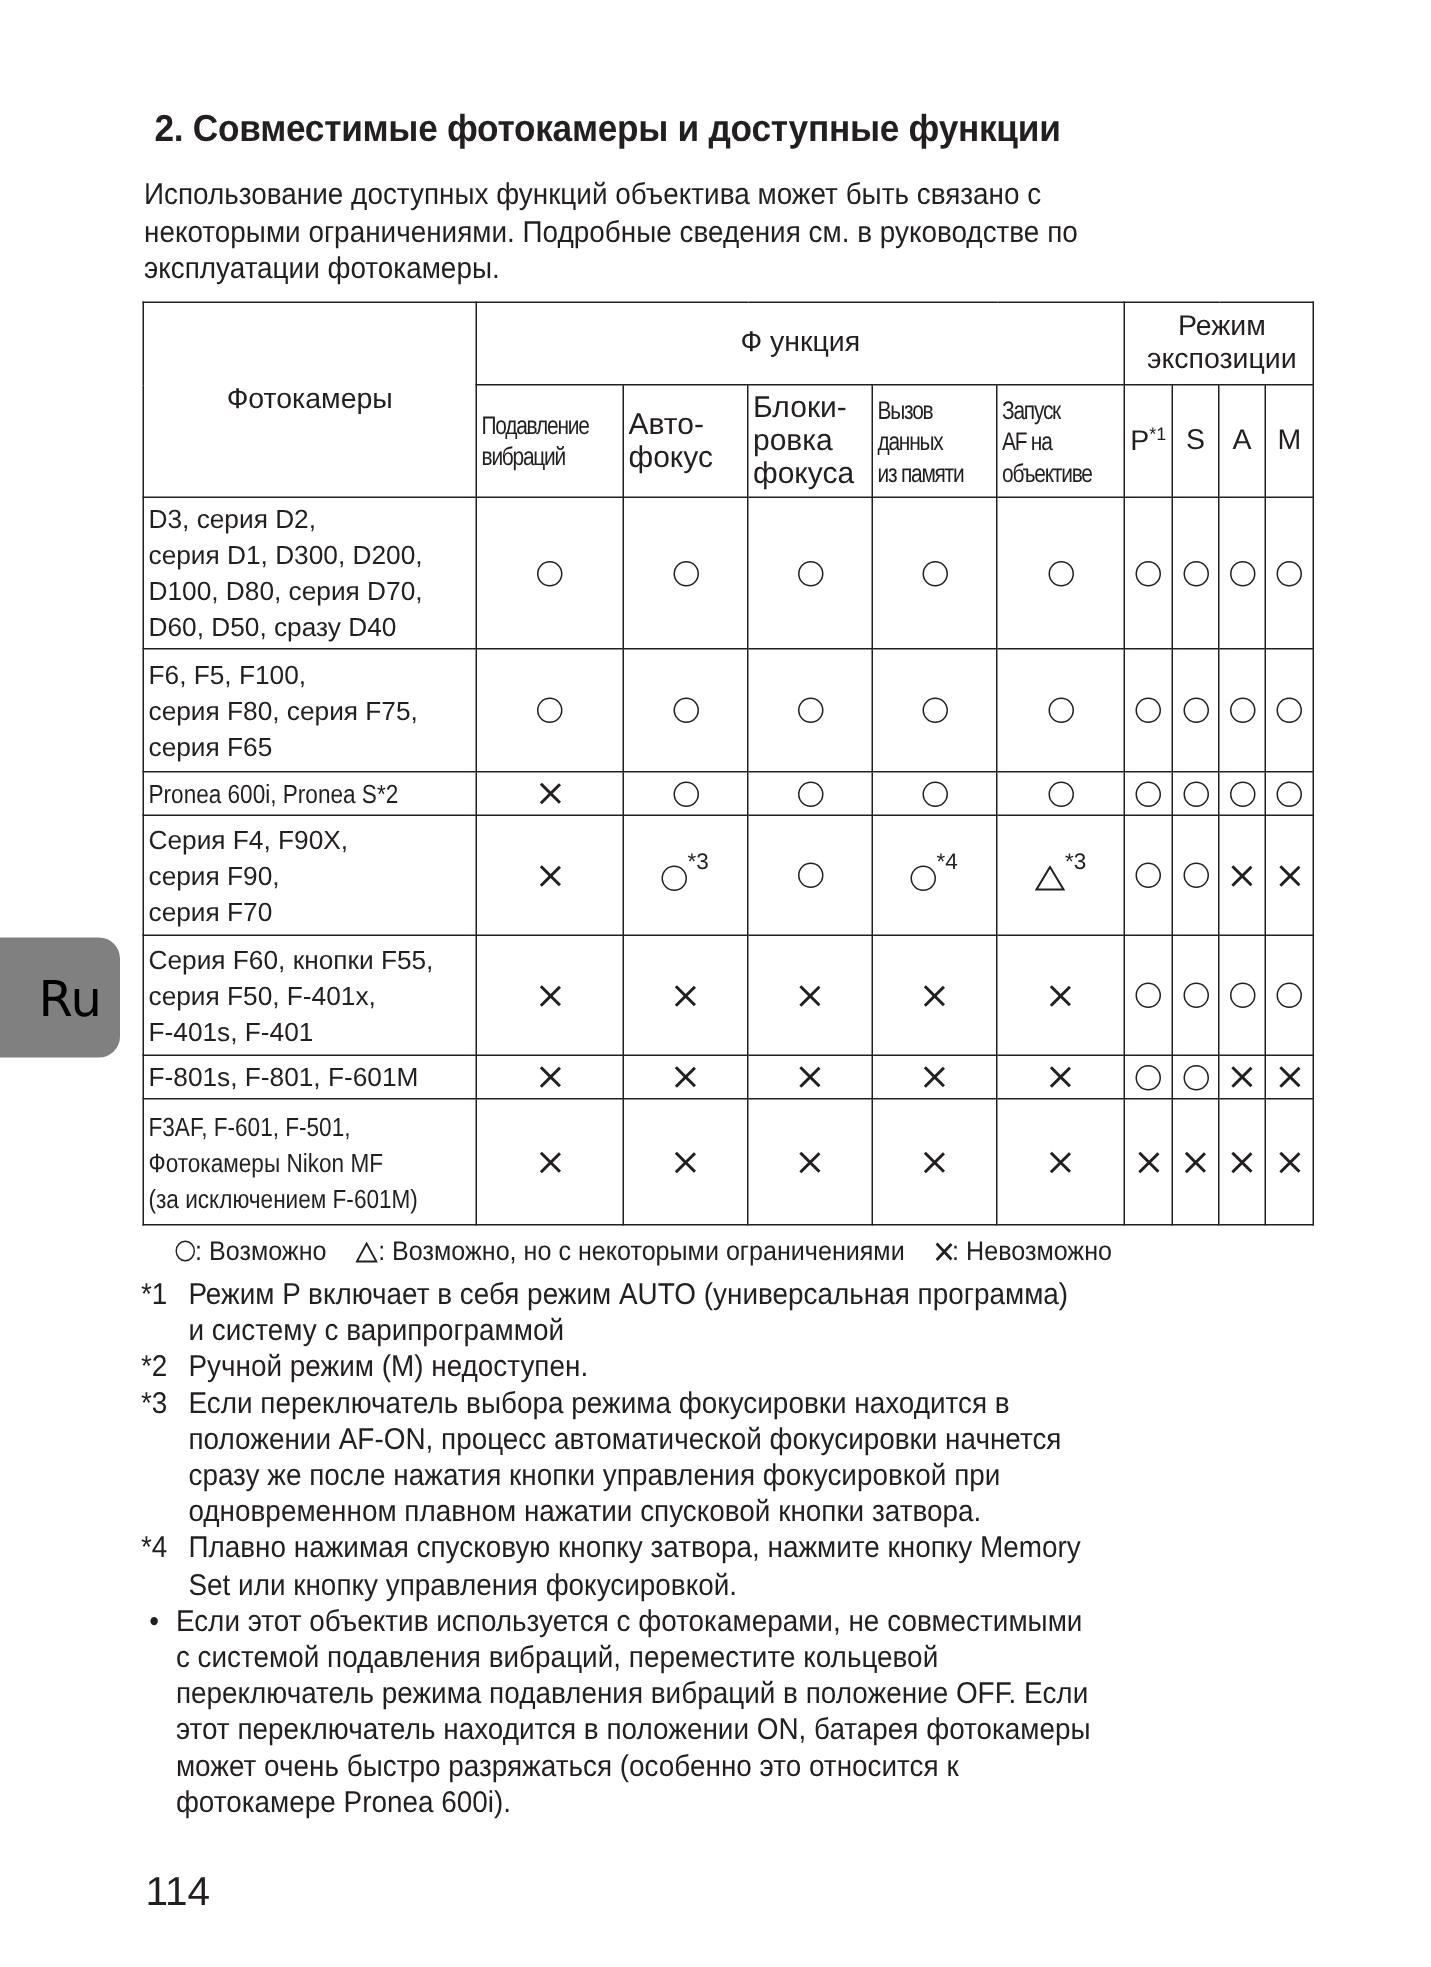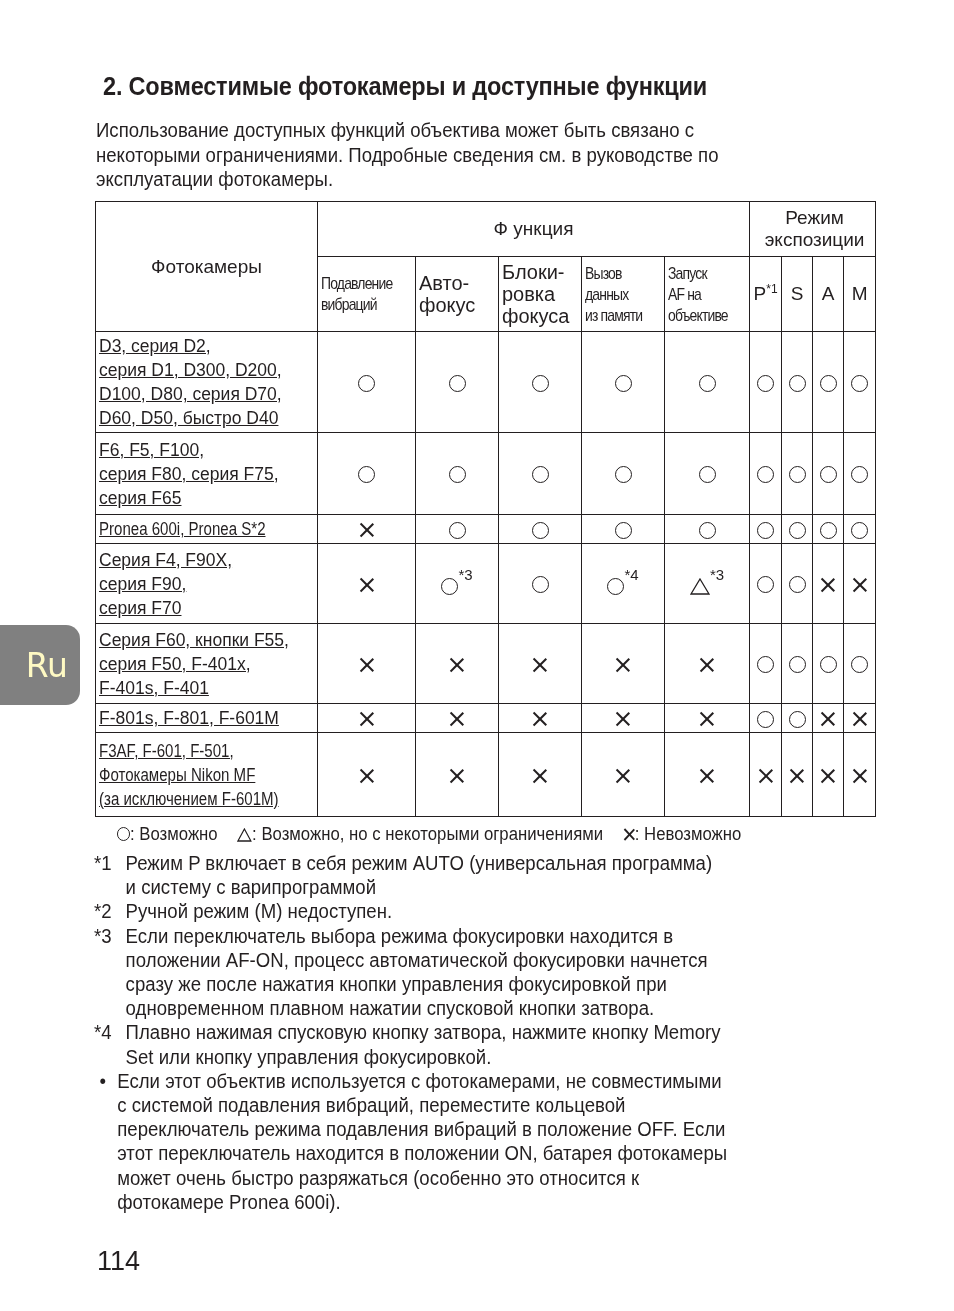--- a/index.html
+++ b/index.html
@@ -16,21 +16,21 @@
     table.compat td, table.compat th { border: 1.6px solid #231f20; padding: 0; font-weight: normal;
       text-align: center; vertical-align: middle; }
     .h-cameras { font-size: 19px; }
     .h-function { font-size: 19px; height: 54px; }
     .h-mode { font-size: 19px; text-align: center; padding-left: 4px !important; line-height: 22px; }
     .sub { height: 74px; text-align: left !important; padding-left: 3px !important; }
     .sub-narrow { font-size: 17px; line-height: 21px; letter-spacing: -1px; display: block;
       transform: scaleX(0.82); transform-origin: left; white-space: nowrap; }
     .sub-wide { font-size: 20px; line-height: 22px; display: block; white-space: nowrap; }
     .sub-mode { text-align: center !important; padding-left: 0 !important; font-size: 19px; margin-left: 12px; }
-    .cam { text-align: left !important; padding: 2px 3px !important; font-size: 17.5px; line-height: 24px; text-decoration: underline; }
+    .cam { text-align: left !important; padding: 2px 3px !important; font-size: 17.5px; line-height: 24px; }
     .cam span { display: block; white-space: nowrap; }
     .cam-condensed span { transform: scaleX(0.86); transform-origin: left; }
     .sym { font-size: 20px; position: relative; }
     .sym sup { font-size: 15px; position: relative; top: -4px; }
     .circle { display: inline-block; width: 15px; height: 15px; border: 1.4px solid #231f20; border-radius: 50%;
       vertical-align: middle; }
     .cross { display: inline-block; width: 16px; height: 16px; position: relative; vertical-align: middle; }
     .cross::before, .cross::after { content: ""; position: absolute; left: 7px; top: -1px; width: 1.5px; height: 18px;
       background: #231f20; }
     .cross::before { transform: rotate(45deg); }
@@ -45,21 +45,21 @@
     .legend .cross::before, .legend .cross::after { left: 6px; height: 15px; top: -1px; }
 
     .notes { position: absolute; left: 94px; top: 851px; width: 800px; font-size: 20px; line-height: 24.2px; }
     .note { position: relative; padding-left: 34px; transform: scaleX(0.93); transform-origin: left; }
     .note .mark { position: absolute; left: 0; top: 0; }
     .note span.line { display: block; white-space: nowrap; }
     .bullet .mark { left: 6px; }
     .bullet { padding-left: 25px; }
 
     .lang-tab { position: absolute; left: 0; top: 625px; width: 80px; height: 80px; background: #808080;
-      border-radius: 0 14px 14px 0; color: #fef9c3; font-size: 33px; display: flex; align-items: center;
+      border-radius: 0 14px 14px 0; color: #000000; font-size: 33px; display: flex; align-items: center;
       justify-content: flex-end; padding-right: 12px; box-sizing: border-box; font-family: "DejaVu Sans", sans-serif; }
     .page-num { position: absolute; left: 97px; top: 1246px; font-size: 27px; }
   </style>
 </head>
 <body>
 
 <div class="page-title">2. Совместимые фотокамеры и доступные функции</div>
 
 <div class="intro">
   <span>Использование доступных функций объектива может быть связано с</span>
@@ -118,21 +118,21 @@
       <th class="sub sub-mode">A</th>
       <th class="sub sub-mode">M</th>
     </tr>
   </thead>
   <tbody id="table-body">
       <tr style="height: 100px;">
         <td class="cam">
           <span>D3, серия D2,</span>
           <span>серия D1, D300, D200,</span>
           <span>D100, D80, серия D70,</span>
-          <span>D60, D50, быстро D40</span>
+          <span>D60, D50, сразу D40</span>
         </td>
         <td class="sym"><span class="circle"></span></td>
         <td class="sym"><span class="circle"></span></td>
         <td class="sym"><span class="circle"></span></td>
         <td class="sym"><span class="circle"></span></td>
         <td class="sym"><span class="circle"></span></td>
         <td class="sym"><span class="circle"></span></td>
         <td class="sym"><span class="circle"></span></td>
         <td class="sym"><span class="circle"></span></td>
         <td class="sym"><span class="circle"></span></td>

